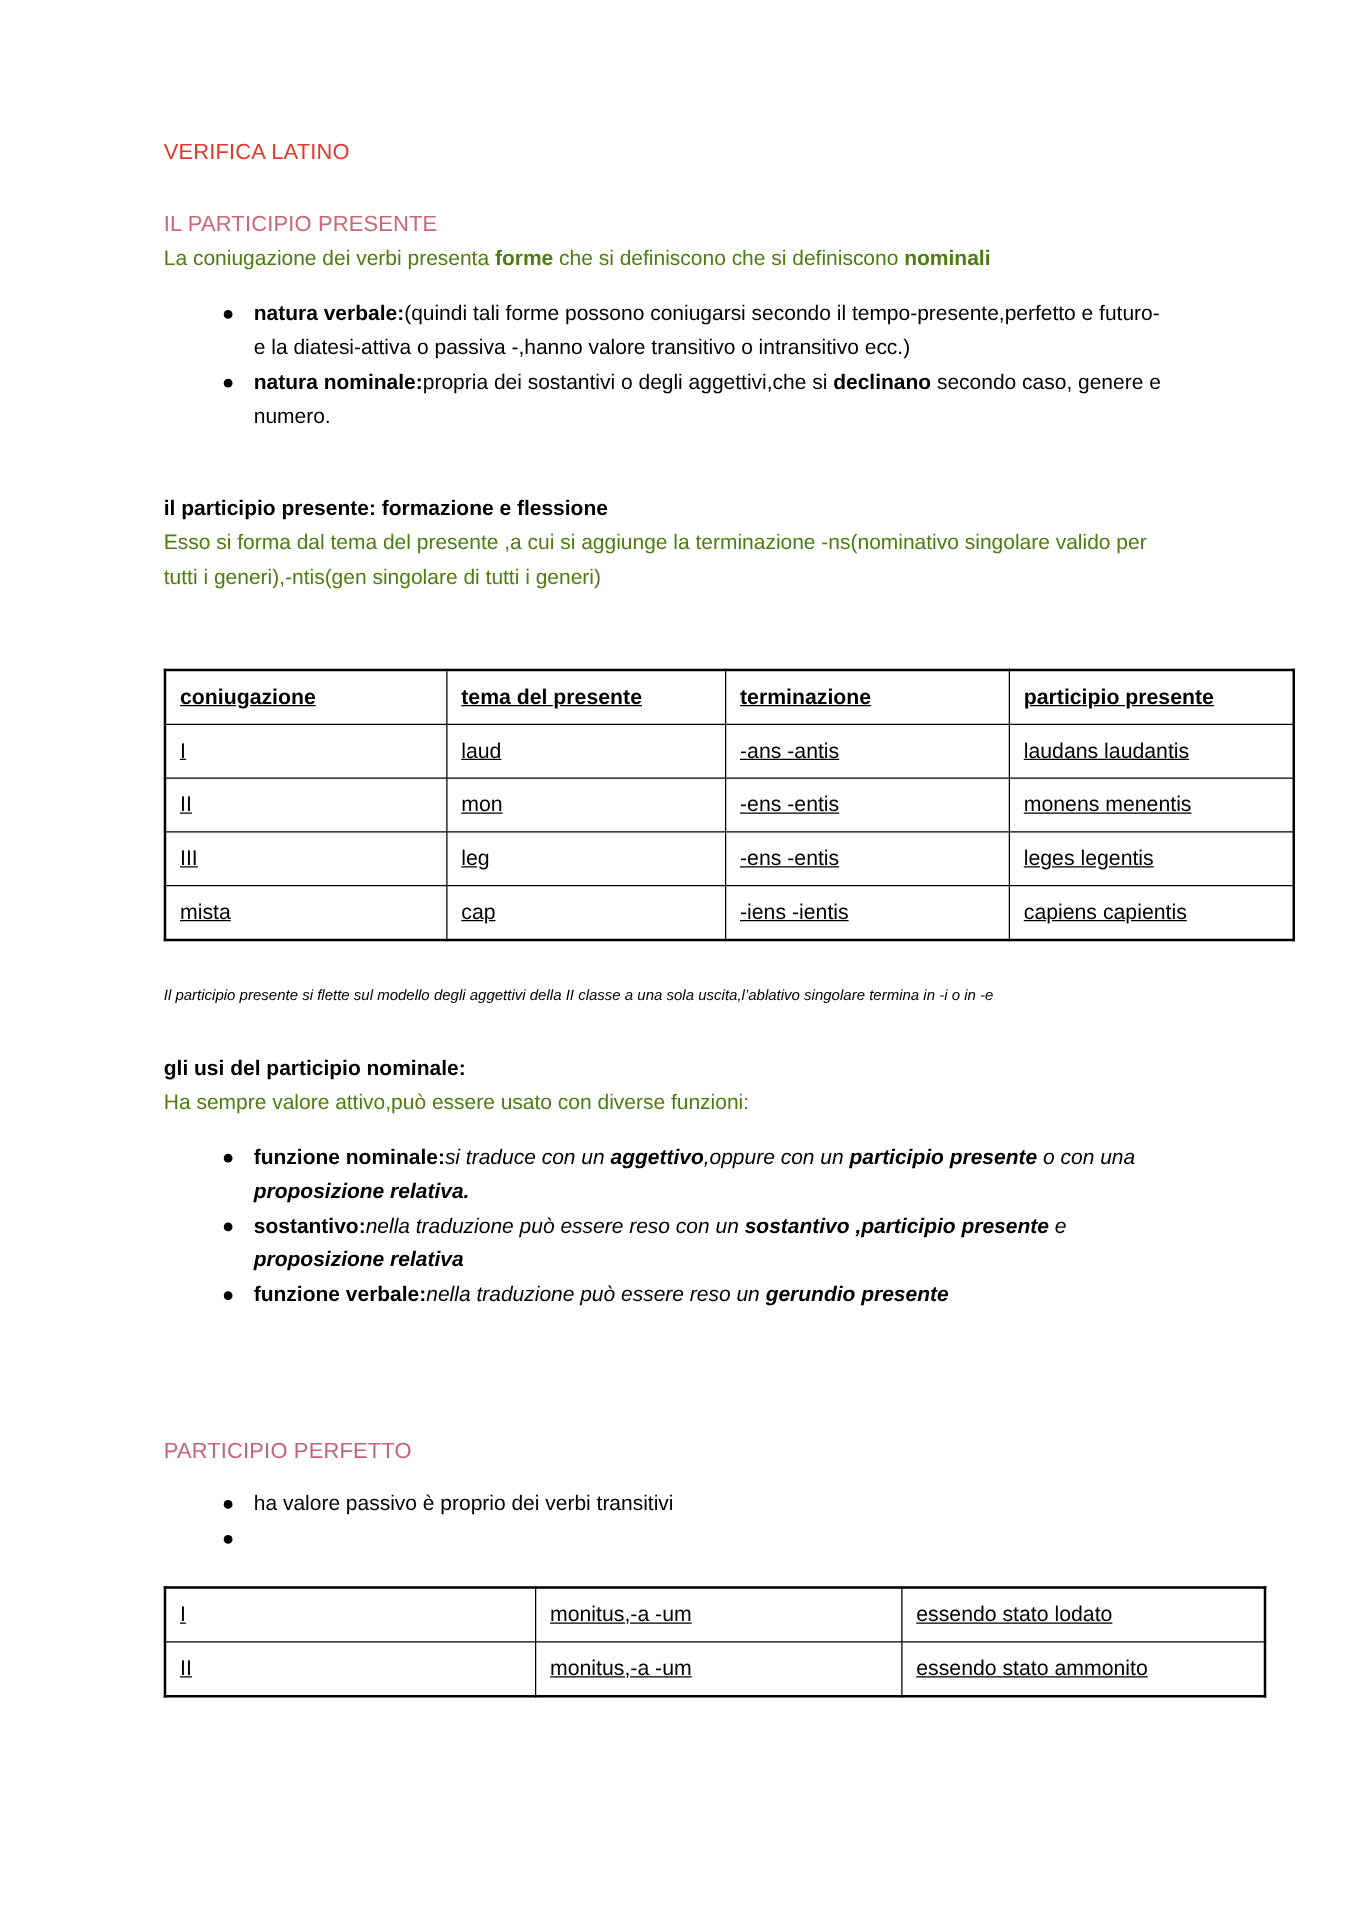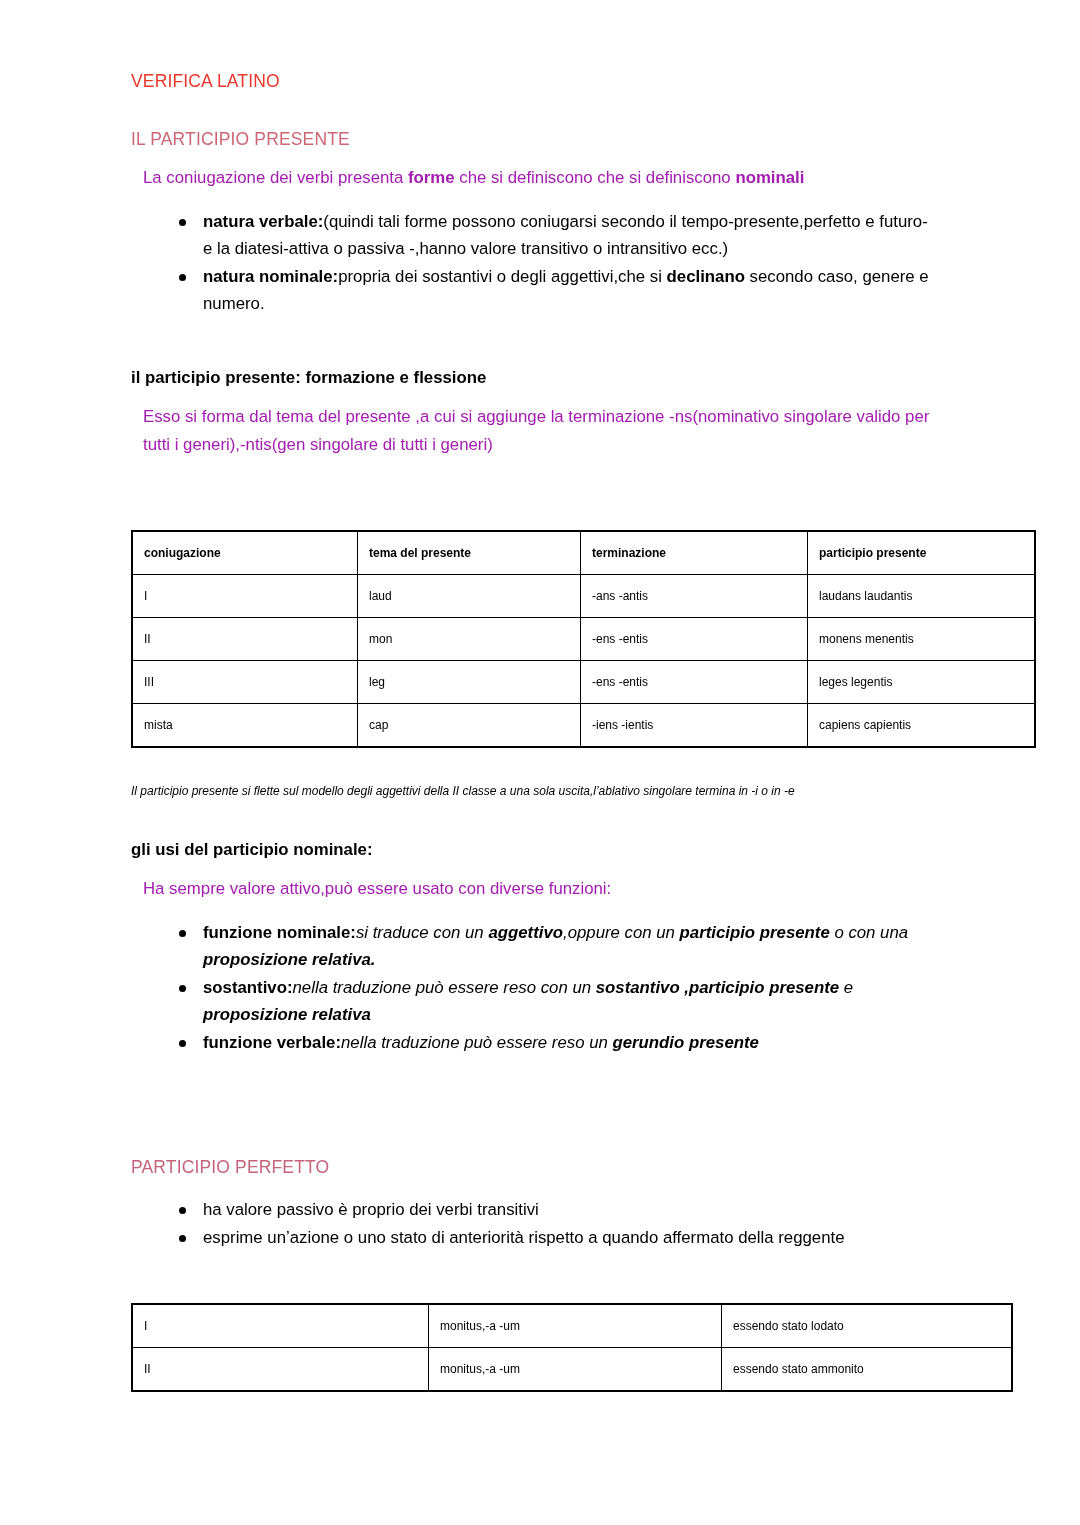--- a/index.html
+++ b/index.html
@@ -12,21 +12,21 @@
     height: 1525px;
     font-family: "Liberation Sans", sans-serif;
     color: #000000;
     -webkit-font-smoothing: antialiased;
   }
   .page {
     position: relative;
     width: 1080px;
     height: 1525px;
     box-sizing: border-box;
-    padding: 68px 131px 0 131px;
+    padding: 108px 131px 0 131px;
     background: #ffffff;
   }
 
   .doc-title {
     font-size: 17.5px;
     line-height: 26px;
     color: #e8362a;
     letter-spacing: 0.15px;
     margin: 0 0 32px 0;
   }
@@ -36,22 +36,22 @@
     line-height: 26px;
     color: #cc6677;
     letter-spacing: 0.15px;
     margin: 0 0 1px 0;
   }
   .section-heading.rose2 { color: #c4647c; }
 
   p.body {
     font-size: 16.8px;
     line-height: 27.5px;
-    margin: 12px;
-    color: #a21caf;
+    margin: 0;
+    color: #4d7c0f;
   }
 
   .sub-bold {
     font-weight: bold;
     font-size: 16.8px;
     line-height: 27.5px;
     margin: 0;
   }
 
   ul.bullets {
@@ -88,25 +88,26 @@
   }
 
   table.grid {
     border-collapse: collapse;
     table-layout: fixed;
     border: 2px solid #000;
     width: 810px;
   }
   table.grid td {
     border: 1.6px solid #000;
-    font-size: 12px;
+    font-size: 17px;
     line-height: 22px;
     padding: 10px 11px;
     vertical-align: middle;
     height: 22px;
+    text-decoration: underline;
   }
   table.grid td.hdr { font-weight: bold; }
   .spacer-22 { height: 22px; }
   .spacer-30 { height: 30px; }
   .spacer-36 { height: 36px; }
   .spacer-60 { height: 60px; }
 </style>
 </head>
 <body>
 
@@ -193,21 +194,21 @@
   <div class="spacer-60"></div>
   <div class="spacer-22"></div>
 
   <div class="section-heading rose2">PARTICIPIO PERFETTO</div>
 
   <ul class="bullets">
     <li>
       <span class="bullet-dot"></span><span>ha valore passivo è proprio dei verbi transitivi</span>
     </li>
     <li>
-      <span class="bullet-dot"></span><span>esprime un’azione o uno stato di anteriorità rispetto a quando affermato della reggente</span>
+      <span class="bullet-dot"></span>
     </li>
   </ul>
 
   <div class="spacer-36"></div>
 
   <table class="grid">
     <tbody>
       <tr>
         <td style="width:273px">I</td>
         <td style="width:270px">monitus,-a -um</td>

